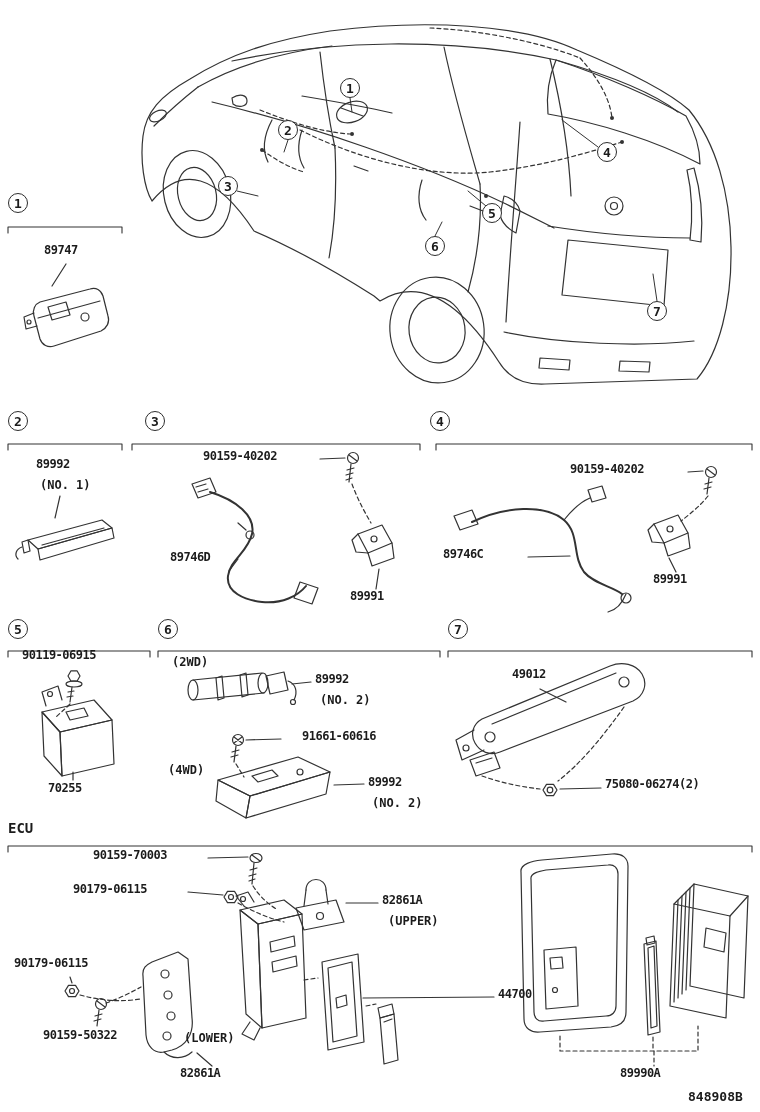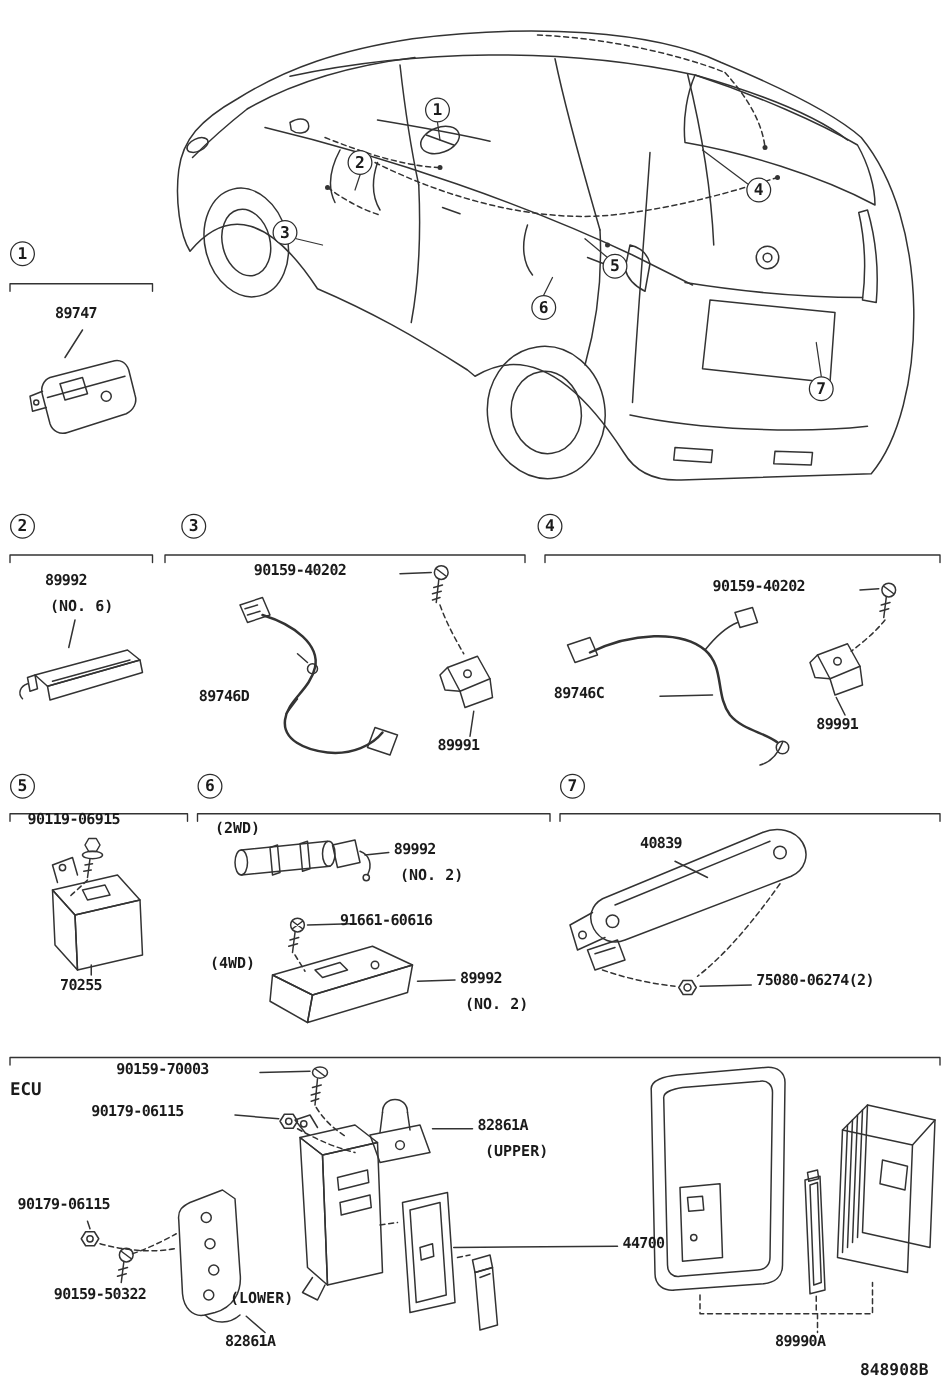--- a/index.html
+++ b/index.html
@@ -15,21 +15,21 @@
     white-space:nowrap; line-height:1.1;
   }
   .note {
     position:absolute; font-size:12px; font-weight:bold; white-space:nowrap; line-height:1.1;
   }
   .callout {
     position:absolute; width:20px; height:20px; border:1.4px solid #2d2d2d; border-radius:50%;
     background:#fff; display:flex; align-items:center; justify-content:center;
     font-size:13px; font-weight:bold; line-height:1;
   }
-  .ecu-tag { position:absolute; font-size:14px; font-weight:bold;margin-top:44px; }
+  .ecu-tag { position:absolute; font-size:14px; font-weight:bold; }
   .fig-id { position:absolute; font-size:13px; font-weight:bold; letter-spacing:0;text-align:right; }
 </style>
 </head>
 <body>
 
 <div class="stage">
 
 <svg class="art" width="760" height="1112" viewBox="0 0 760 1112" stroke="#333" fill="none" stroke-width="1.2" stroke-linecap="round" stroke-linejoin="round">
 
   <g>
@@ -336,42 +336,42 @@
 <div class="callout" style="left:8px;top:411px">2</div>
 <div class="callout" style="left:145px;top:411px">3</div>
 <div class="callout" style="left:430px;top:411px">4</div>
 <div class="callout" style="left:8px;top:619px">5</div>
 <div class="callout" style="left:158px;top:619px">6</div>
 <div class="callout" style="left:448px;top:619px">7</div>
 
 <div class="pn" style="left:44px;top:244px">89747</div>
 
 <div class="pn" style="left:36px;top:458px">89992</div>
-<div class="note" style="left:40px;top:479px">(NO. 6)</div>
+<div class="note" style="left:40px;top:479px">(NO. 1)</div>
 
 <div class="pn" style="left:203px;top:450px">90159-40202</div>
-<div class="pn" style="left:159px;top:551px">89746D</div>
+<div class="pn" style="left:170px;top:551px">89746D</div>
 <div class="pn" style="left:350px;top:590px">89991</div>
 
 <div class="pn" style="left:570px;top:463px">90159-40202</div>
 <div class="pn" style="left:443px;top:548px">89746C</div>
 <div class="pn" style="left:653px;top:573px">89991</div>
 
 <div class="pn" style="left:22px;top:649px">90119-06915</div>
 <div class="pn" style="left:48px;top:782px">70255</div>
 
 <div class="note" style="left:172px;top:656px">(2WD)</div>
 <div class="pn" style="left:315px;top:673px">89992</div>
 <div class="note" style="left:320px;top:694px">(NO. 2)</div>
 <div class="note" style="left:168px;top:764px">(4WD)</div>
-<div class="pn" style="left:272px;top:730px">91661-60616</div>
+<div class="pn" style="left:302px;top:730px">91661-60616</div>
 <div class="pn" style="left:368px;top:776px">89992</div>
 <div class="note" style="left:372px;top:797px">(NO. 2)</div>
 
-<div class="pn" style="left:512px;top:668px">40839</div>
+<div class="pn" style="left:512px;top:668px">49012</div>
 <div class="pn" style="left:605px;top:778px">75080-06274(2)</div>
 
 <div class="ecu-tag" style="left:8px;top:820px">ECU</div>
 <div class="pn" style="left:93px;top:849px">90159-70003</div>
 <div class="pn" style="left:73px;top:883px">90179-06115</div>
 <div class="pn" style="left:382px;top:894px">82861A</div>
 <div class="note" style="left:388px;top:915px">(UPPER)</div>
 <div class="pn" style="left:14px;top:957px">90179-06115</div>
 <div class="pn" style="left:43px;top:1029px">90159-50322</div>
 <div class="pn" style="left:180px;top:1067px">82861A</div>

